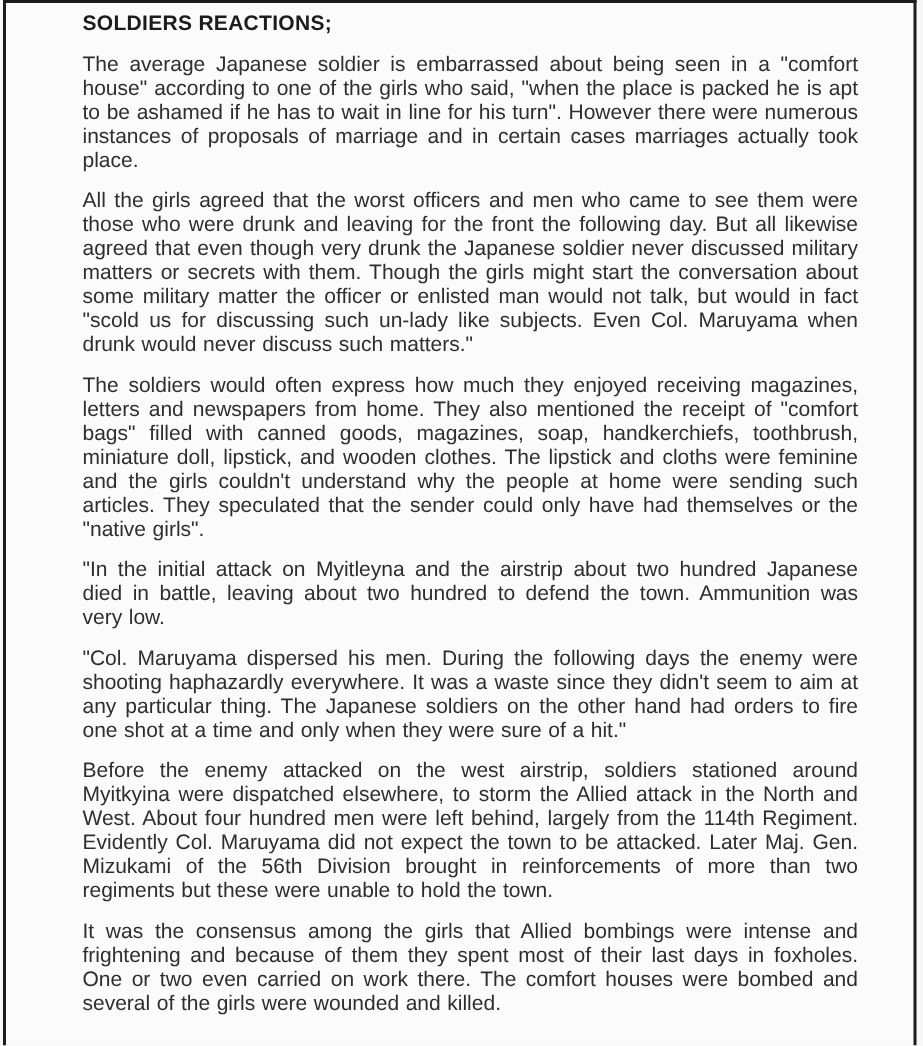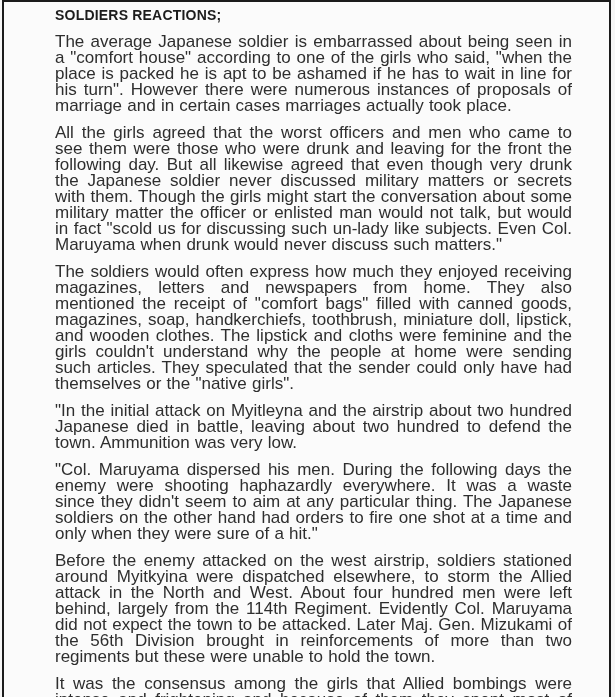--- a/index.html
+++ b/index.html
@@ -31,21 +31,21 @@
     line-height: 17px;
     color: #1c1c1c;
     letter-spacing: 0.2px;
   }
   .heading + .heading,
   .para + .heading {
     margin-top: 16px;
   }
   .para {
     margin: 0 0 11px 0;
-    font-size: 17px;
+    font-size: 14px;
     line-height: 16px;
     color: #2e2e2e;
     text-align: justify;
     word-spacing: 0.5px;
   }
 </style>
 </head>
 <body>
 
 <div class="page">

